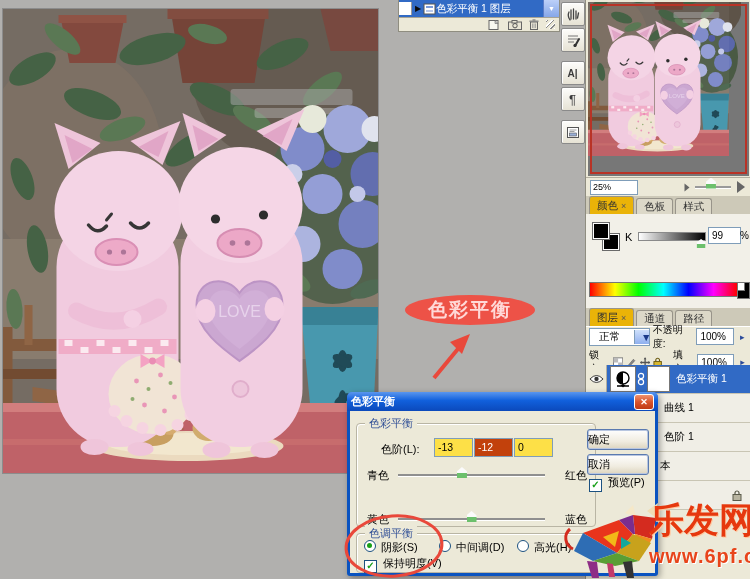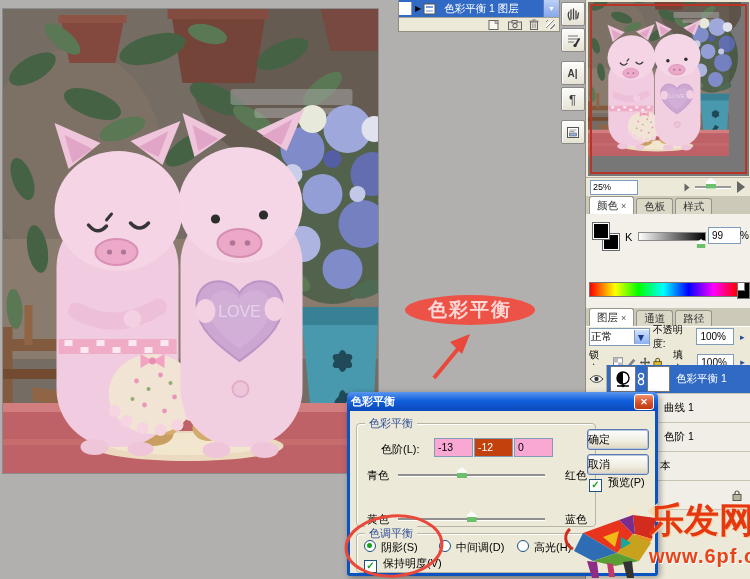--- a/index.html
+++ b/index.html
@@ -35,37 +35,37 @@
   .nav-bar{position:absolute;left:0;bottom:0;right:0;height:18px;display:flex;align-items:center;padding:0 4px;gap:4px;border-top:1px solid #b4b0a0;}
   .nav-zoom{width:44px;height:13px;background:#fff;border:1px solid #7f9db9;font-size:9px;line-height:13px;padding-left:2px;}
   .tri-up-s{width:0;height:0;border-left:4px solid transparent;border-right:4px solid transparent;border-bottom:5px solid #555;}
   .tri-up-b{width:0;height:0;border-left:6px solid transparent;border-right:6px solid transparent;border-bottom:8px solid #555;}
   .nav-track{position:relative;flex:1;height:2px;background:#9a9a9a;border-bottom:1px solid #fff;}
   .pt{position:absolute;width:10px;height:11px;transform:translateX(-50%);
       clip-path:polygon(50% 0,100% 38%,100% 100%,0 100%,0 38%);
       background:linear-gradient(#fbfbfb 55%,#6cc06c 55%);}
   .tabbar{position:absolute;left:0;top:0;right:0;height:18px;background:#cdc9b8;display:flex;align-items:flex-end;padding:0 0 0 3px;gap:2px;border-bottom:1px solid #fff;}
   .tab{height:15px;padding:0 7px;font-size:10.5px;line-height:15px;background:#dcd8c8;border:1px solid #98948a;border-bottom:none;border-radius:3px 3px 0 0;color:#333;}
-  .tab.active{background:#ffffff;height:17px;line-height:17px;}
+  .tab.active{background:#eab308;height:17px;line-height:17px;}
   .tab .x{margin-left:3px;color:#555;font-size:9px;}
 
   #color-panel{left:585px;top:196px;width:165px;height:112px;}
   .cp-body{position:absolute;left:0;top:18px;right:0;bottom:0;background:#f2f0e8;}
   .swatch{position:absolute;width:14px;height:14px;background:#000;border:1px solid #fff;outline:1px solid #6a6a6a;}
   .kslider{position:absolute;left:52px;top:18px;width:66px;height:7px;background:linear-gradient(to right,#fff,#000);border:1px solid #8a8a8a;}
   .valbox{background:#fff;border:1px solid #7f9db9;font-size:10px;}
   .spectrum{position:absolute;left:3px;top:68px;width:147px;height:13px;border:1px solid #777;
             background:linear-gradient(to right,#f00,#ff0 17%,#0f0 33%,#0ff 50%,#00f 67%,#f0f 84%,#f00);}
   .spec-end{position:absolute;left:151px;top:68px;width:11px;height:15px;background:#000;border:1px solid #777;}
   .spec-end i{position:absolute;left:0;top:0;width:6px;height:7px;background:#fff;border-right:1px solid #777;border-bottom:1px solid #777;}
 
   #layers-panel{left:585px;top:308px;width:165px;height:300px;}
   .lp-ctrl{position:absolute;left:0;right:0;display:flex;align-items:center;gap:3px;padding:0 3px;font-size:10px;}
   .lp-select{width:62px;height:16px;background:#fff;border:1px solid #7f9db9;display:flex;align-items:center;}
-  .lp-select span{flex:1;padding-left:1px;font-size:10.5px;}
+  .lp-select span{flex:1;padding-left:9px;font-size:10.5px;}
   .dd-btn{width:14px;height:14px;background:linear-gradient(#cfe0fb,#8fb0ef);border-left:1px solid #7f9db9;color:#1a3a8a;font-size:7px;display:flex;align-items:center;justify-content:center;}
   .spin{width:12px;height:14px;display:flex;align-items:center;justify-content:center;color:#2a4a9a;font-size:9px;}
   .lp-rows{position:absolute;left:0;top:57px;right:0;}
   .lrow{position:relative;height:28px;border-bottom:1px solid #c9c5b4;background:#f0eee6;display:flex;align-items:center;font-size:10.5px;}
   .lrow.sel{background:#316ac5;color:#fff;}
   .eyecell{width:20px;height:100%;background:#ece9d8;border-right:1px solid #b4b0a0;display:flex;align-items:center;justify-content:center;}
   .lthumb{width:24px;height:24px;background:#fff;border:1px solid #777;margin-left:3px;display:flex;align-items:center;justify-content:center;}
   .lmask{width:21px;height:24px;background:#fff;border:1px solid #777;margin-left:2px;}
   .lname{margin-left:6px;white-space:nowrap;}
   .lname.pad{margin-left:78px;}
@@ -75,21 +75,21 @@
   #dialog{left:347px;top:392px;width:311px;height:184px;z-index:5;border-radius:6px 6px 3px 3px;
           box-shadow:2px 2px 6px rgba(0,0,0,.35);background:#0a53c0;}
   .dlg-title{position:absolute;left:0;top:0;right:0;height:19px;border-radius:5px 5px 0 0;
              background:linear-gradient(180deg,#5a96ee,#1160dc 45%,#0b49bb);display:flex;align-items:center;
              color:#fff;font-weight:bold;font-size:11px;padding:0 4px;}
   .dlg-close{margin-left:auto;width:18px;height:14px;background:linear-gradient(#f0926f,#d8542c 50%,#c03a14);
              border:1px solid #fff;border-radius:3px;color:#fff;font-size:9px;display:flex;align-items:center;justify-content:center;}
   .dlg-body{position:absolute;left:3px;top:19px;right:3px;bottom:3px;background:#ece9d8;font-size:11px;}
   .grp{position:absolute;border:1px solid #b9b5a4;border-radius:4px;box-shadow:inset 1px 1px 0 #fff;}
   .grp-label{position:absolute;top:-8px;left:8px;background:#ece9d8;padding:0 4px;color:#2f4e96;font-size:11px;}
-  .lvl-field{position:absolute;top:26px;width:34px;height:17px;background:#f9a8d4;border:1px solid #7f9db9;
+  .lvl-field{position:absolute;top:26px;width:34px;height:17px;background:#fde047;border:1px solid #7f9db9;
              font-size:10.5px;line-height:17px;padding-left:3px;}
   .lvl-field.sel{background:#c2410c;color:#fff;}
   .srow{position:absolute;left:8px;right:8px;height:14px;}
   .srow .lab-l{position:absolute;left:2px;top:0;font-size:11px;text-align:right;}
   .srow .lab-r{position:absolute;right:0px;top:0;font-size:11px;}
   .strack{position:absolute;left:33px;right:42px;top:6px;height:2px;background:#8f8f8f;border-bottom:1px solid #fff;}
   .xpbtn{position:absolute;left:237px;width:60px;height:19px;background:linear-gradient(#fefefe,#f0ece0 60%,#dcd4be);
          border:1px solid #5a7ab0;border-radius:3px;text-align:left;line-height:18px;font-size:11px;box-shadow:0 0 0 1px #b8c6e0 inset;}
   .chk{display:inline-block;width:11px;height:11px;background:#fff;border:1px solid #1c5180;vertical-align:-2px;
        text-align:center;line-height:10px;font-size:10px;color:#18a018;font-weight:bold;}
@@ -292,21 +292,21 @@
 
   <div class="abs" id="history-panel">
     <div class="hist-row">
       <div class="hist-src"></div>
       <span class="hist-tri">▶</span>
       <svg width="13" height="12" viewBox="0 0 13 12">
         <rect x="1" y="1" width="11" height="10" fill="#fff" stroke="#555"></rect>
         <rect x="3" y="3" width="7" height="2" fill="#7a9ad8"></rect>
           <rect x="3" y="7" width="7" height="2" fill="#b8c8ea"></rect>
       </svg>
-      <span class="hist-label" style="margin-left:8px">色彩平衡 1 图层</span>
+      <span class="hist-label" style="margin-left:0">色彩平衡 1 图层</span>
       <div class="hist-scroll">
           <span>▼</span>
         </div>
     </div>
     <div class="hist-bottom">
       <svg width="13" height="10" viewBox="0 0 13 10">
           <rect x="1" y="0.5" width="9" height="9" fill="#f8f8f0" stroke="#666"></rect>
           <path d="M7 0.5 L10 3.5 L7 3.5Z" fill="#ccc" stroke="#666" stroke-width="0.6"></path>
         </svg>
       <svg width="14" height="10" viewBox="0 0 14 10">

